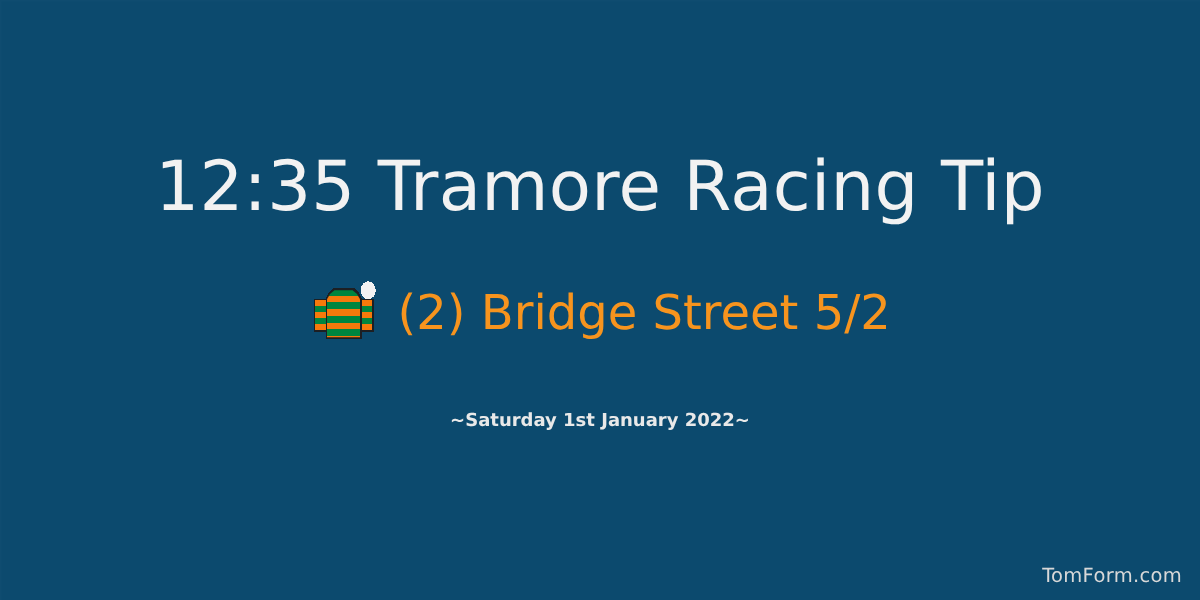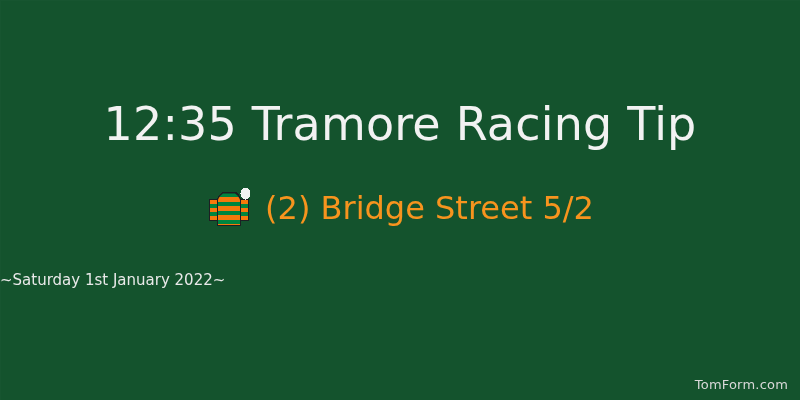--- a/index.html
+++ b/index.html
@@ -11,21 +11,21 @@
     height: 400px;
     background: #282b31;
     font-family: "DejaVu Sans", "Liberation Sans", sans-serif;
     overflow: hidden;
     position: relative;
   }
 
   #card {
     position: absolute;
     inset: 0;
-    background: #14532d;
+    background: #0c4a6e;
     box-shadow: inset 1px 1px 0 rgba(255,255,255,0.015);
   }
 
   
   #title {
     position: absolute;
     left: 0;
     right: 0;
     top: 96px;
     text-align: center;
@@ -64,23 +64,24 @@
     line-height: 40px;
     white-space: nowrap;
   }
 
   
   #date {
     position: absolute;
     left: 0;
     right: 0;
     top: 270px;
+    text-align: center;
     color: #e9e9e9;
-    font-size: 15px;
-    font-weight: 400;
+    font-size: 12px;
+    font-weight: 700;
     line-height: 20px;
     white-space: nowrap;
   }
 
   
   #footer {
     position: absolute;
     right: 12px;
     bottom: 6px;
     color: #d8d8d8;

